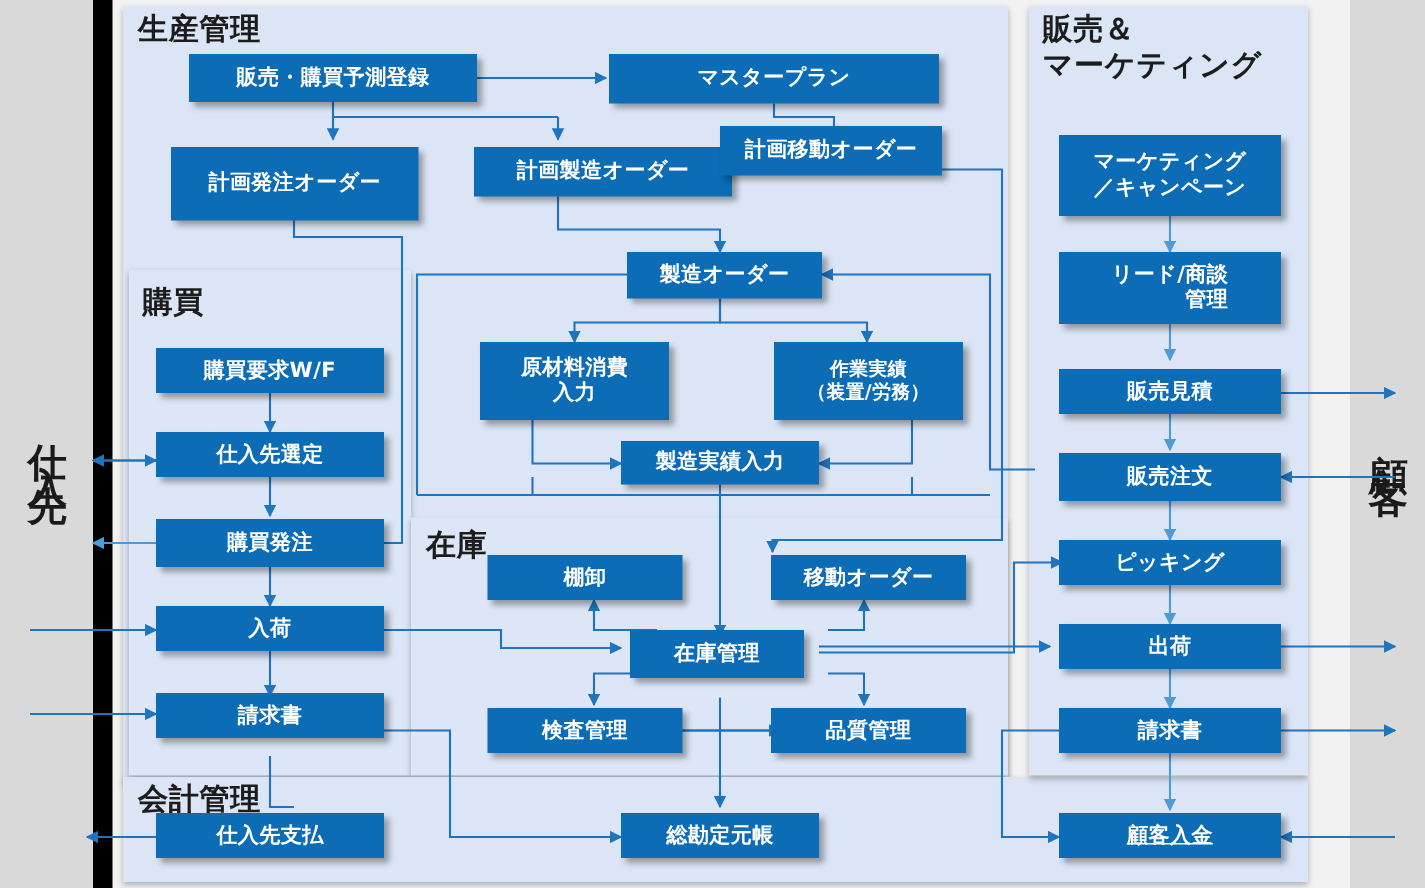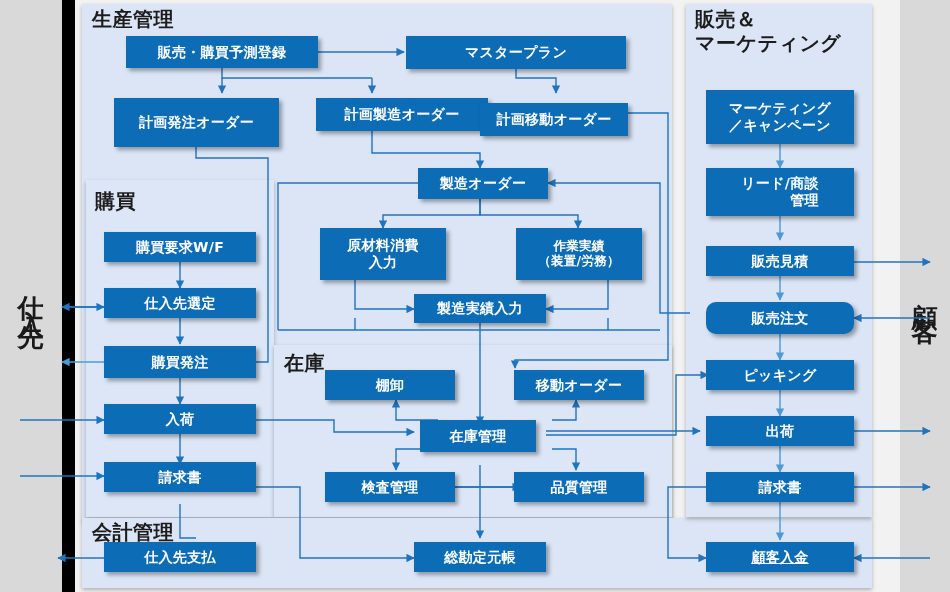--- a/index.html
+++ b/index.html
@@ -188,21 +188,21 @@
     <path class="ln" d="M930,558 L854,558" marker-end="url(#ar)"></path>
 
     <path class="ln" d="M706,487 L668,487 L668,558 L706,558" marker-end="url(#ar)"></path>
   </svg>
 
   <div class="box" style="left:126px;top:36px;width:192px;height:32px;">販売・購買予測登録</div>
   <div class="box" style="left:406px;top:36px;width:220px;height:33px;">マスタープラン</div>
 
   <div class="box" style="left:114px;top:98px;width:165px;height:49px;">計画発注オーダー</div>
   <div class="box" style="left:316px;top:98px;width:172px;height:33px;">計画製造オーダー</div>
-  <div class="box" style="left:480px;top:103px;width:148px;height:33px;">計画移動オーダー</div>
+  <div class="box" style="left:480px;top:84px;width:148px;height:33px;">計画移動オーダー</div>
 
   <div class="box" style="left:418px;top:168px;width:130px;height:31px;">製造オーダー</div>
   <div class="box" style="left:320px;top:228px;width:126px;height:52px;">原材料消費
 入力</div>
   <div class="box small" style="left:516px;top:228px;width:126px;height:52px;">作業実績
 （装置/労務）</div>
   <div class="box" style="left:414px;top:294px;width:132px;height:29px;">製造実績入力</div>
 
   <div class="box" style="left:104px;top:232px;width:152px;height:30px;">購買要求W/F</div>
   <div class="box" style="left:104px;top:288px;width:152px;height:30px;">仕入先選定</div>
@@ -218,18 +218,18 @@
 
   <div class="box" style="left:104px;top:542px;width:152px;height:30px;">仕入先支払</div>
   <div class="box" style="left:414px;top:542px;width:132px;height:30px;">総勘定元帳</div>
   <div class="box" style="left:706px;top:542px;width:148px;height:30px;text-decoration:underline;">顧客入金</div>
 
   <div class="box" style="left:706px;top:90px;width:148px;height:54px;">マーケティング
 ／キャンペーン</div>
   <div class="box" style="left:706px;top:168px;width:148px;height:48px;text-align:right;">リード/商談
 管理</div>
   <div class="box" style="left:706px;top:246px;width:148px;height:30px;">販売見積</div>
-  <div class="box" style="left:706px;top:302px;width:148px;height:32px;border-radius:10px;">販売注文</div>
+  <div class="box" style="left:706px;top:302px;width:148px;height:32px;">販売注文</div>
   <div class="box" style="left:706px;top:360px;width:148px;height:30px;">ピッキング</div>
   <div class="box" style="left:706px;top:416px;width:148px;height:30px;">出荷</div>
   <div class="box" style="left:706px;top:472px;width:148px;height:30px;">請求書</div>
 
 </div>
 
 </body></html>

